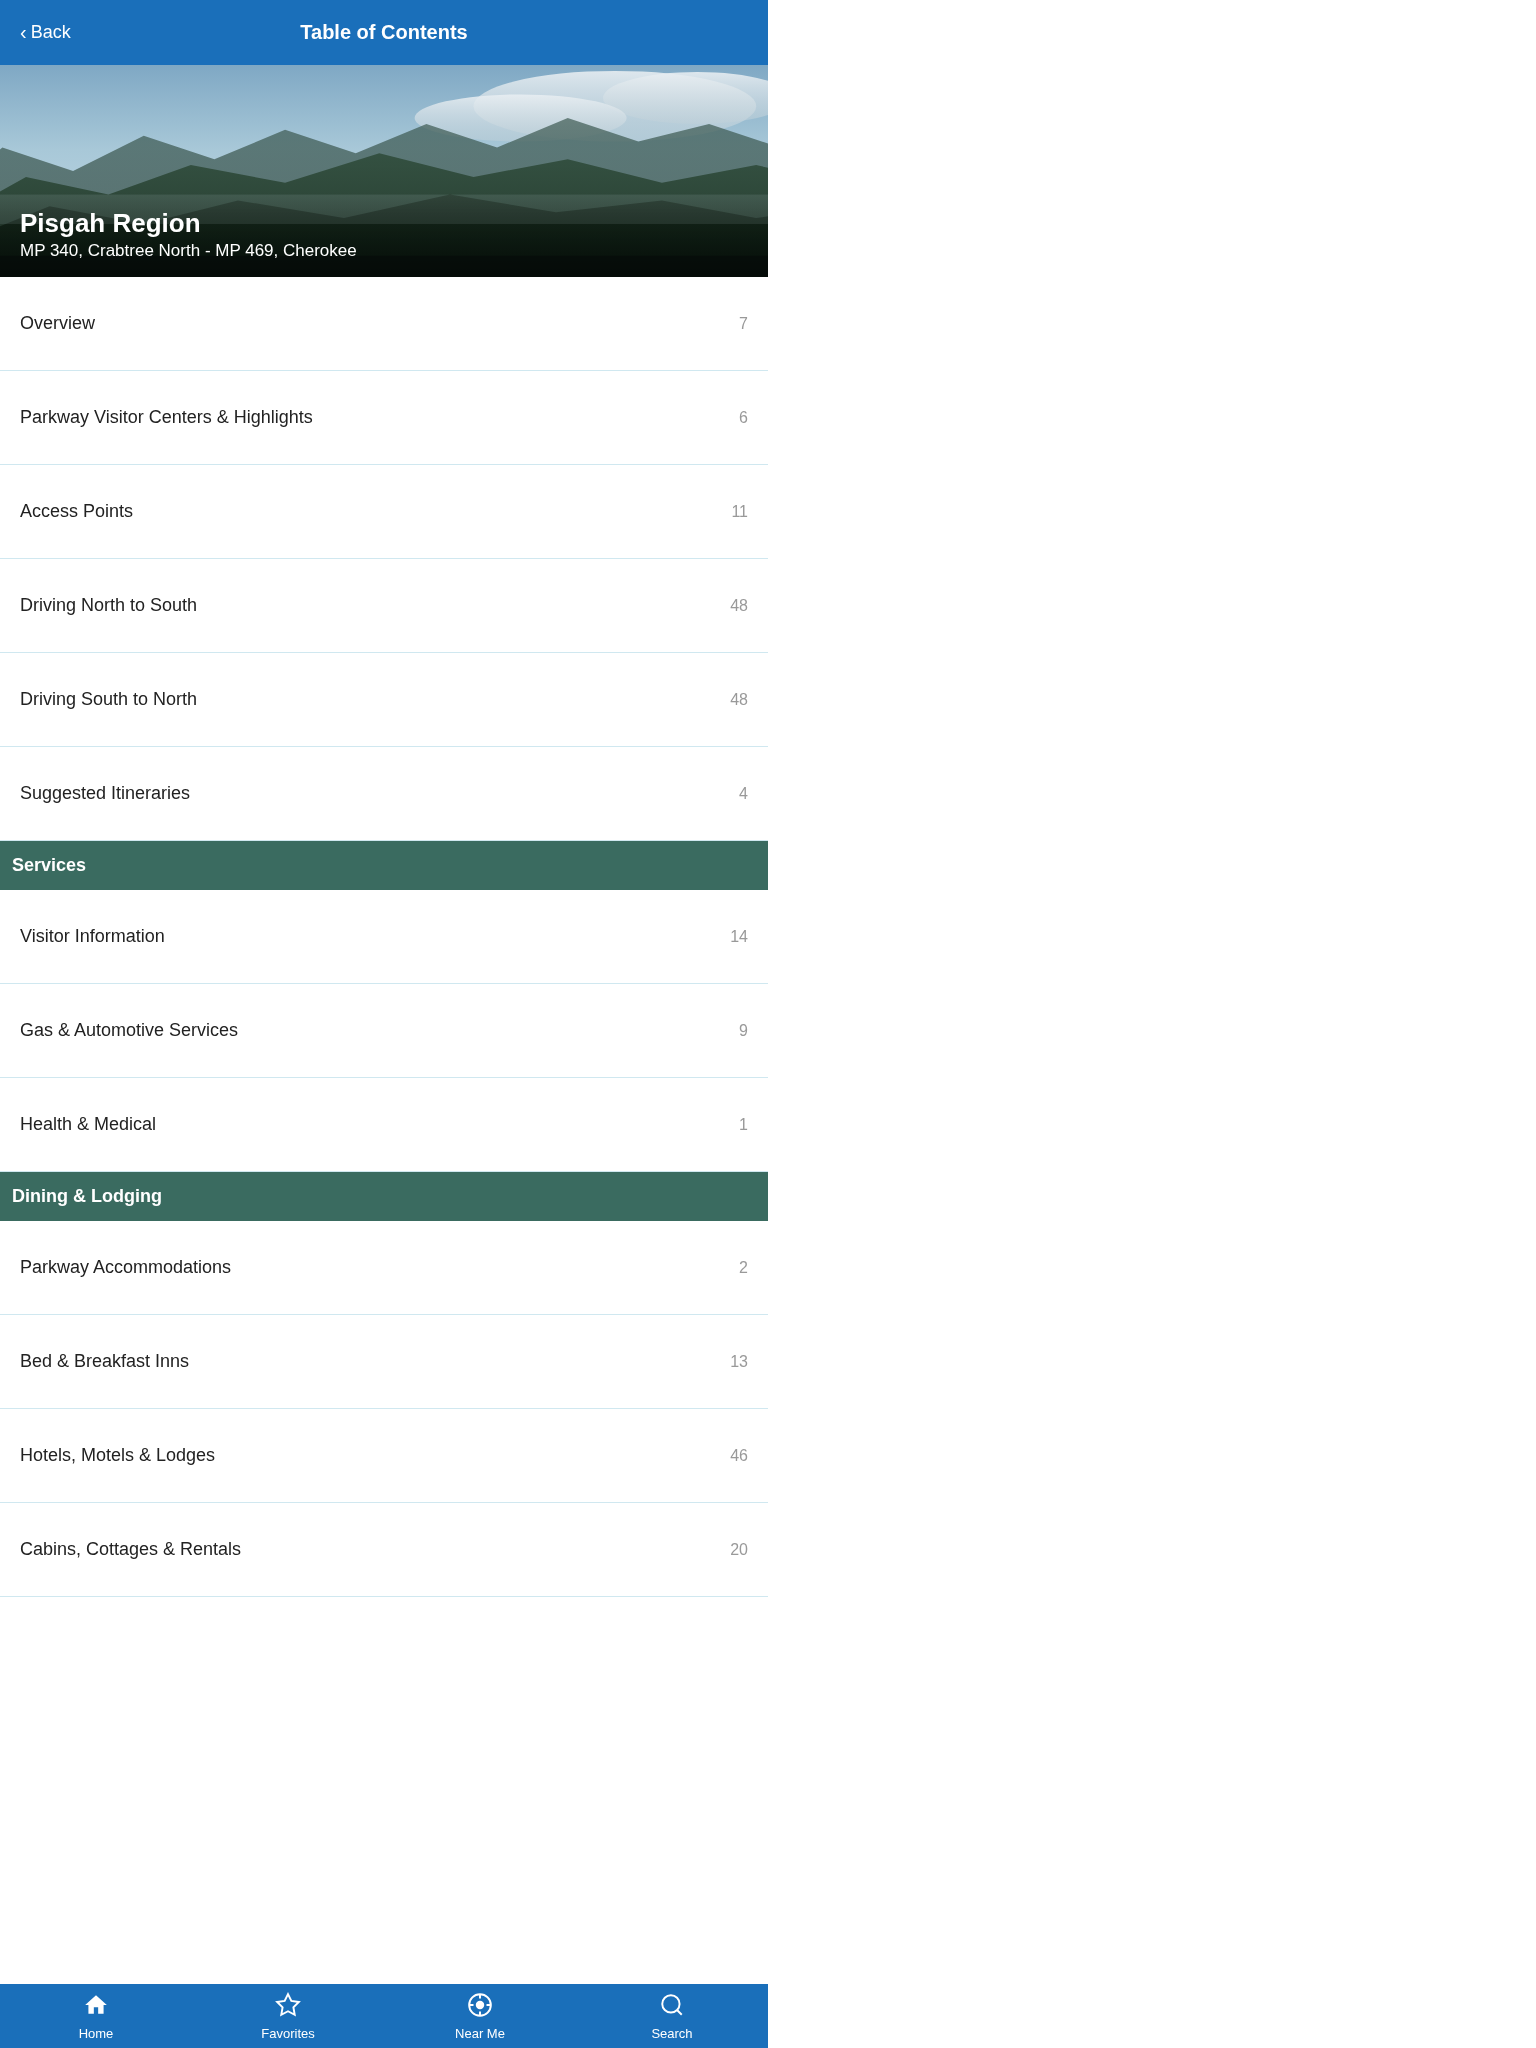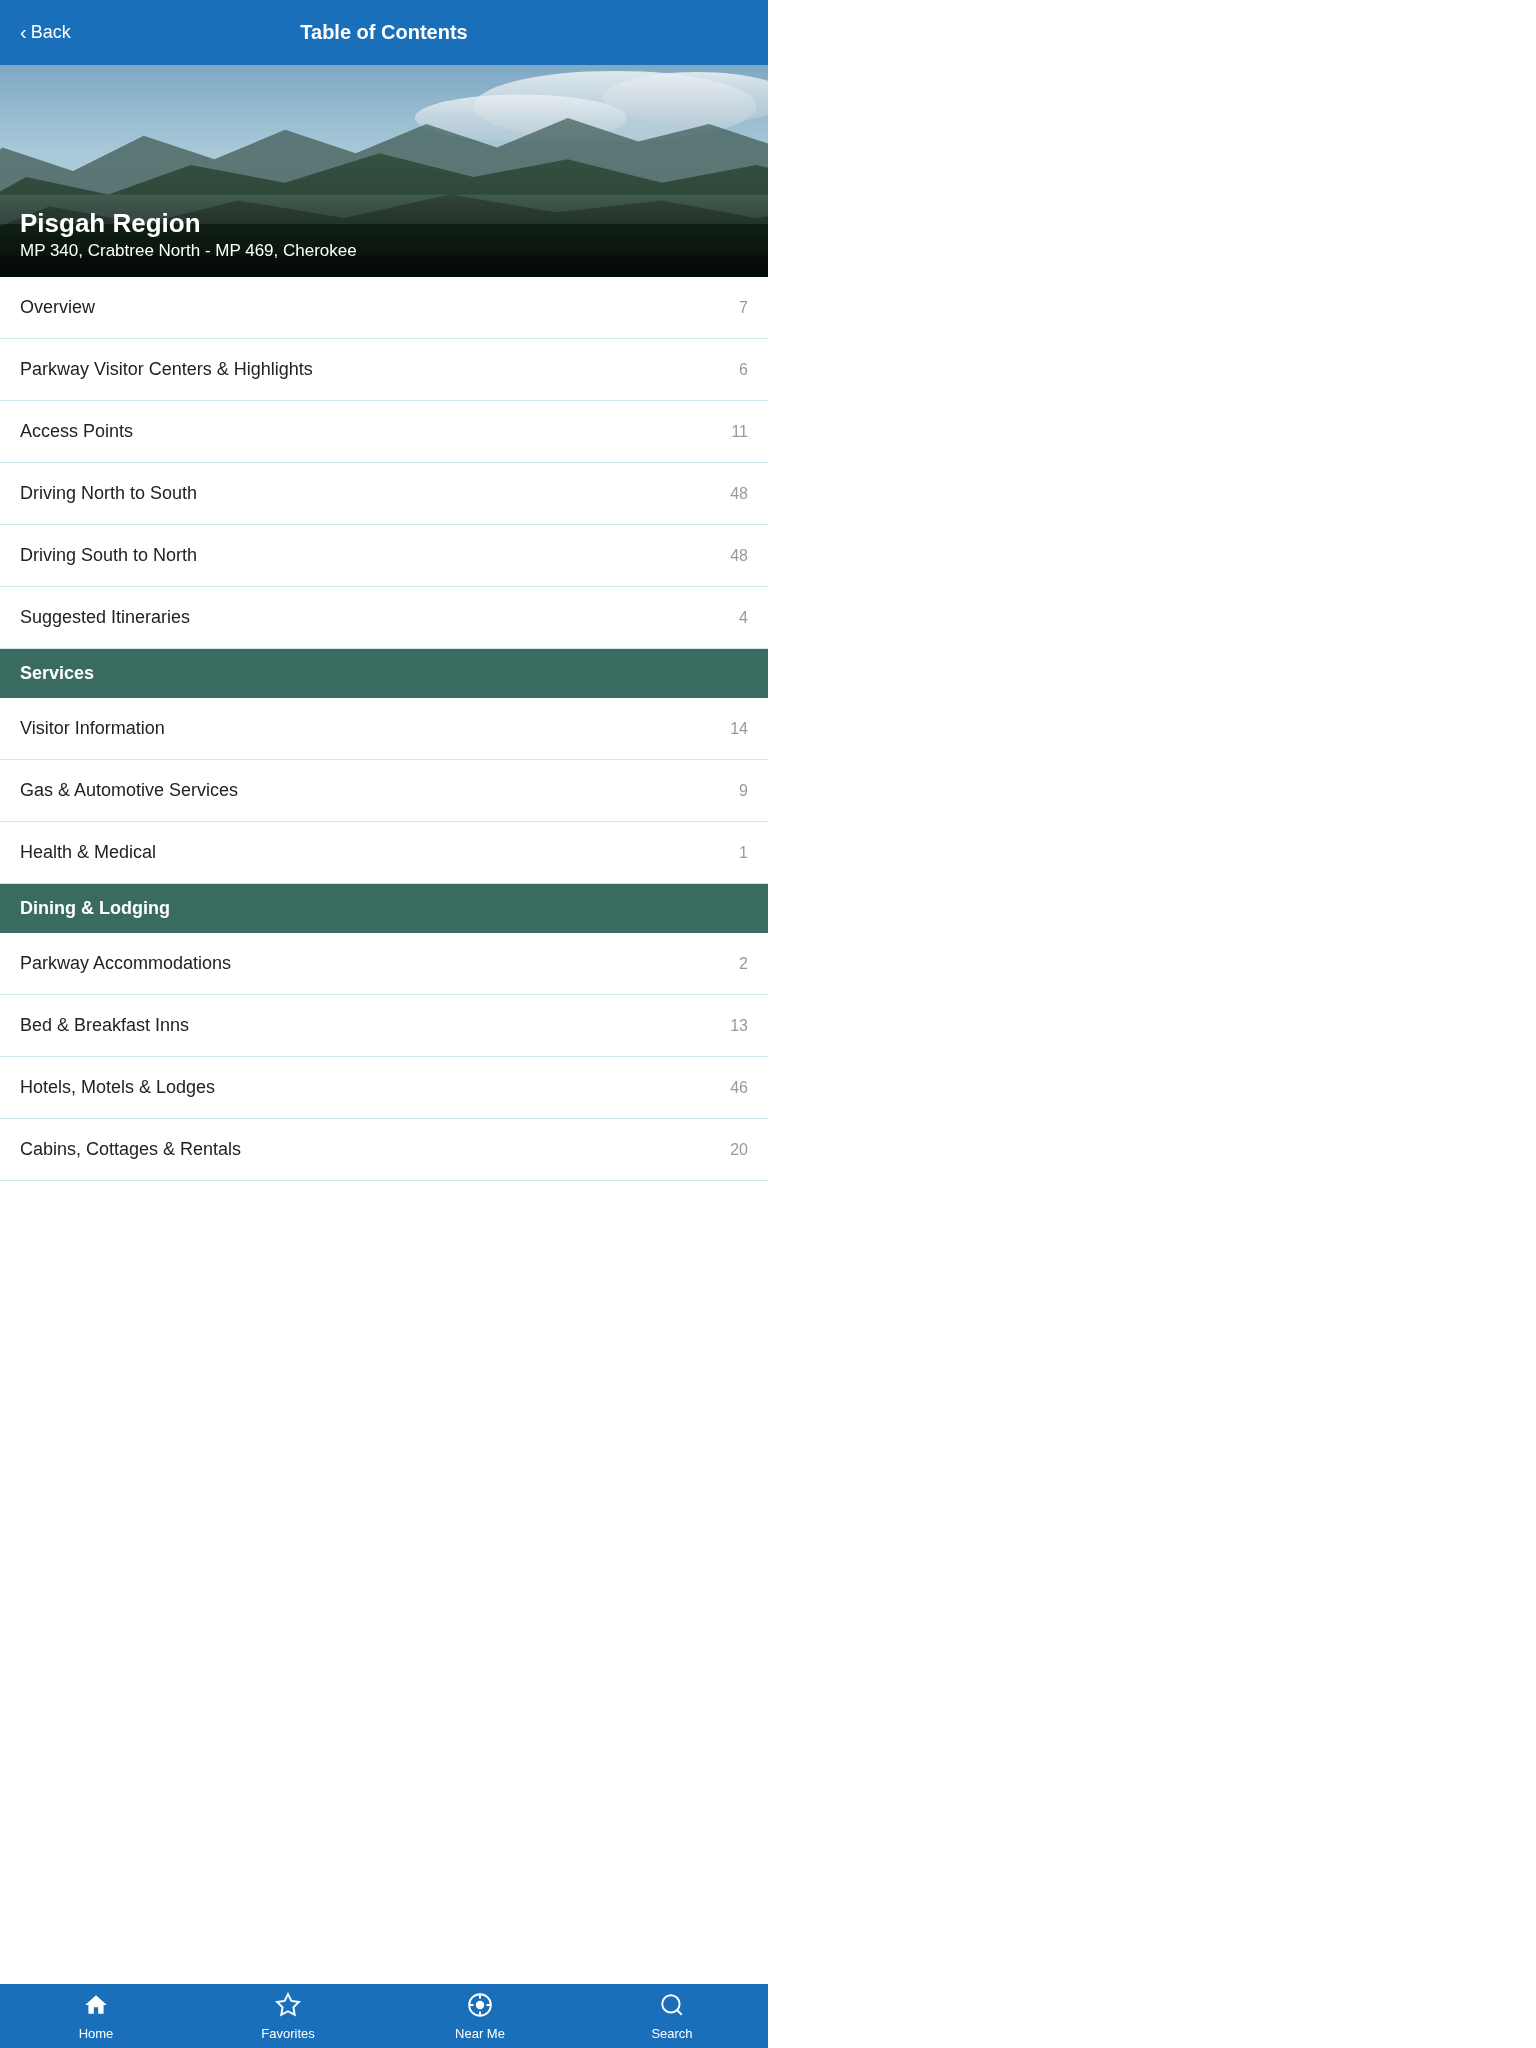--- a/index.html
+++ b/index.html
@@ -78,40 +78,40 @@
 
     
     #content-list {
       background: #fff;
     }
 
     .list-item {
       display: flex;
       align-items: center;
       justify-content: space-between;
-      padding: 20px 20px;
+      padding: 36px 20px;
       border-bottom: 1px solid #d0e8f0;
       cursor: pointer;
     }
 
     .list-item-label {
       font-size: 18px;
       color: #222;
     }
 
     .list-item-page {
       font-size: 16px;
       color: #999;
       min-width: 30px;
       text-align: right;
     }
 
     .section-header {
       background: #3a6b60;
-      padding: 14px 20px;
+      padding: 14px 12px;
     }
 
     .section-header-label {
       color: #fff;
       font-size: 18px;
       font-weight: 700;
     }
 
     
     #bottom-nav {

